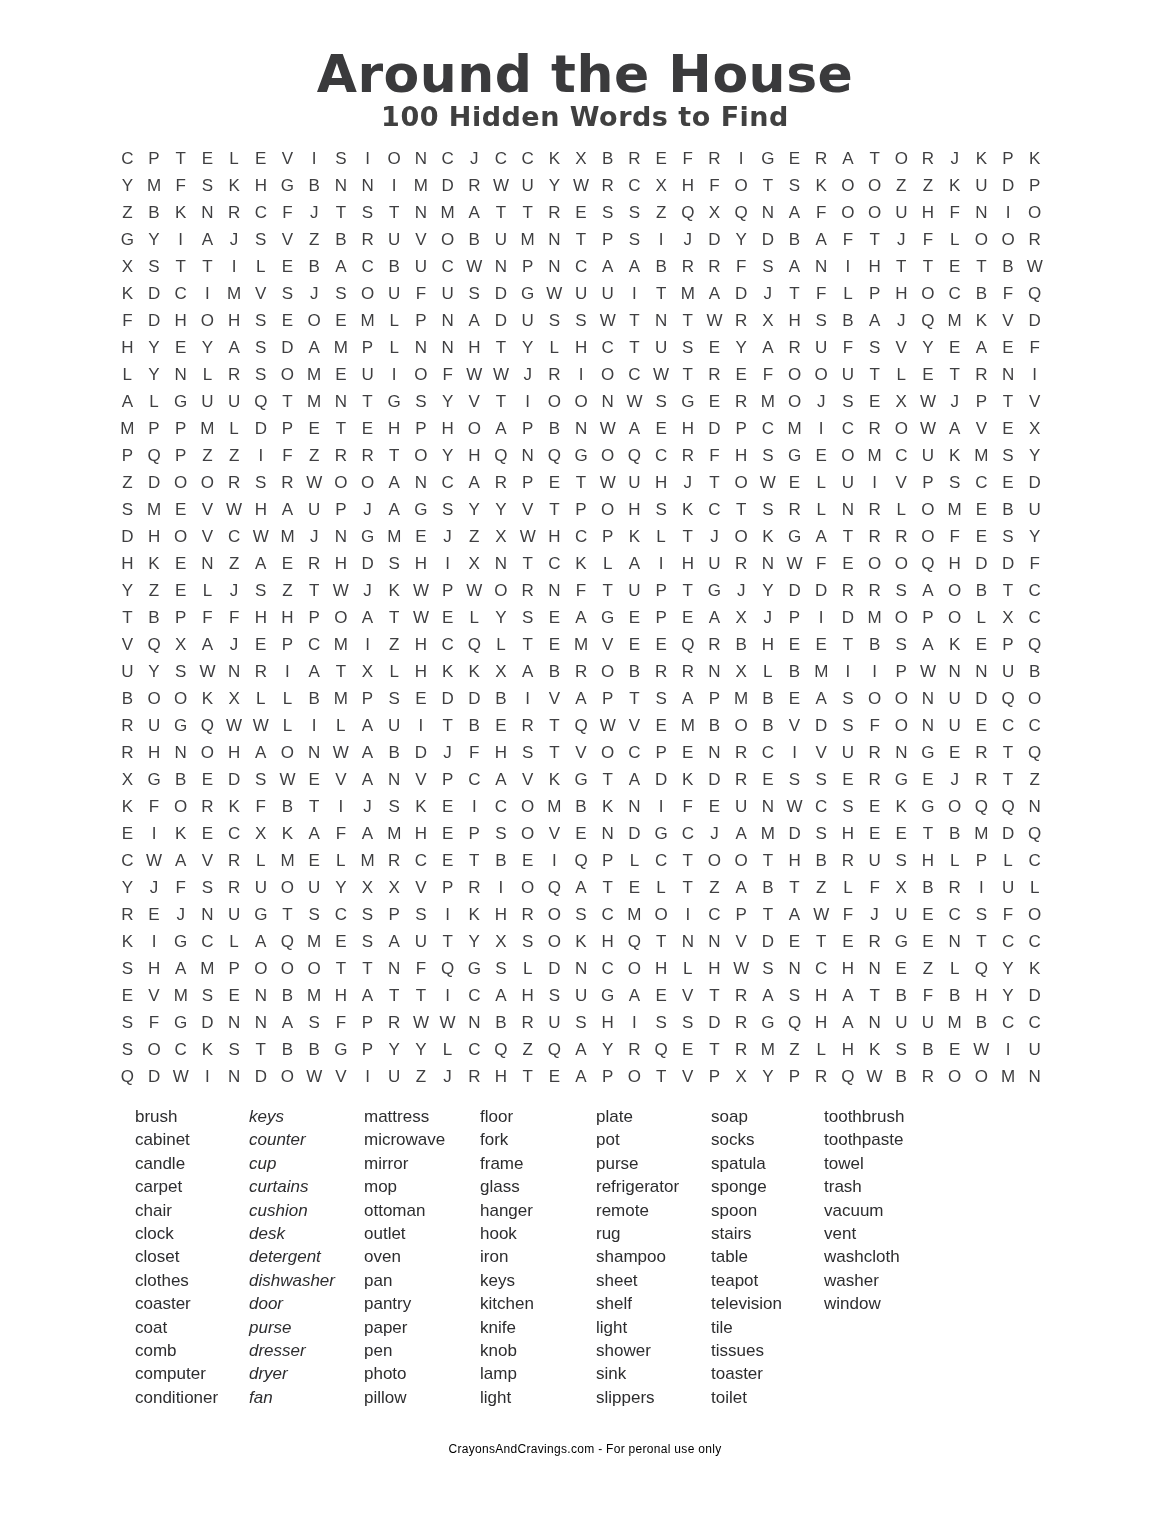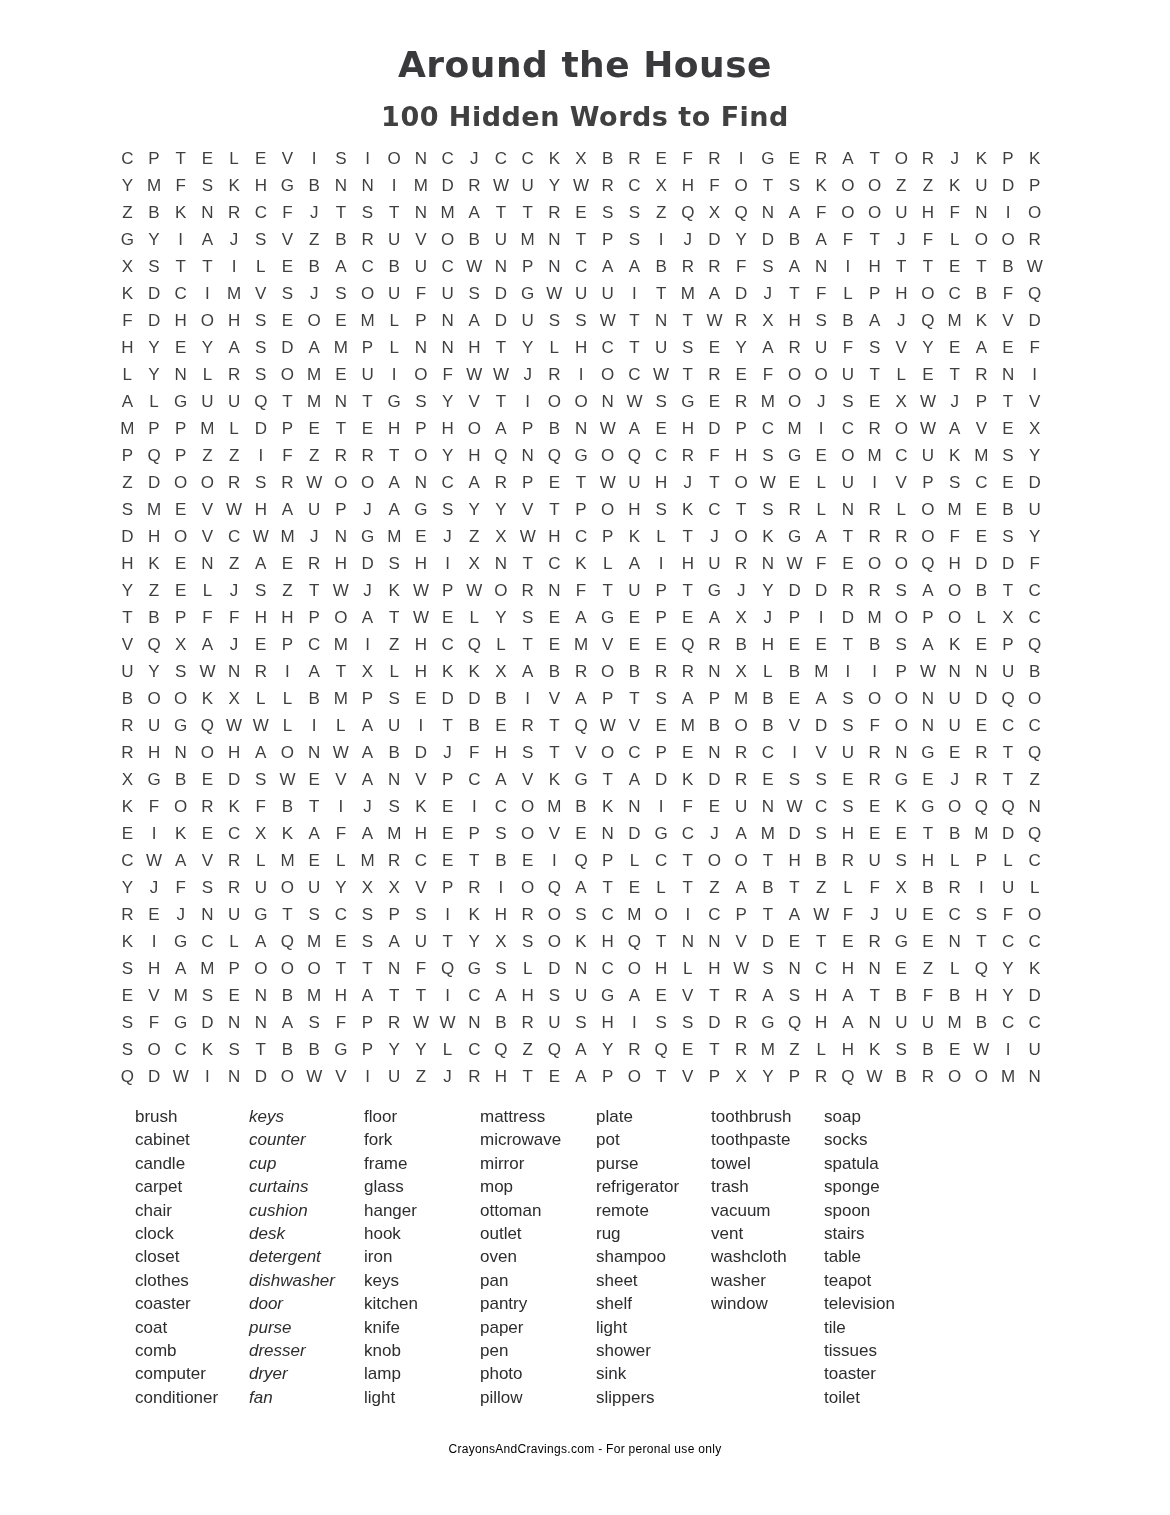--- a/index.html
+++ b/index.html
@@ -13,21 +13,21 @@
   .page {
     position: absolute; left: 0; top: 0;
     width: 1170px; height: 1515px;
     background: #ffffff;
   }
   .title {
     position: absolute; top: 44px; left: 0; width: 100%;
     text-align: center;
     font-family: "DejaVu Sans", sans-serif;
     font-weight: 800;
-    font-size: 36px;
+    font-size: 52px;
     letter-spacing: 0.5px;
     color: #3a3a3c;
   }
   .subtitle {
     position: absolute; top: 101px; left: 0; width: 100%;
     text-align: center;
     font-family: "DejaVu Sans", sans-serif;
     font-weight: 800;
     font-size: 27px;
     letter-spacing: 0.5px;
@@ -1401,86 +1401,86 @@
         <div class="word">desk</div>
         <div class="word">detergent</div>
         <div class="word">dishwasher</div>
         <div class="word">door</div>
         <div class="word">purse</div>
         <div class="word">dresser</div>
         <div class="word">dryer</div>
         <div class="word">fan</div>
       </div>
       <div class="word-col">
+        <div class="word">mattress</div>
+        <div class="word">microwave</div>
+        <div class="word">mirror</div>
+        <div class="word">mop</div>
+        <div class="word">ottoman</div>
+        <div class="word">outlet</div>
+        <div class="word">oven</div>
+        <div class="word">pan</div>
+        <div class="word">pantry</div>
+        <div class="word">paper</div>
+        <div class="word">pen</div>
+        <div class="word">photo</div>
+        <div class="word">pillow</div>
+      </div>
+      <div class="word-col">
         <div class="word">floor</div>
         <div class="word">fork</div>
         <div class="word">frame</div>
         <div class="word">glass</div>
         <div class="word">hanger</div>
         <div class="word">hook</div>
         <div class="word">iron</div>
         <div class="word">keys</div>
         <div class="word">kitchen</div>
         <div class="word">knife</div>
         <div class="word">knob</div>
         <div class="word">lamp</div>
         <div class="word">light</div>
-      </div>
-      <div class="word-col">
-        <div class="word">mattress</div>
-        <div class="word">microwave</div>
-        <div class="word">mirror</div>
-        <div class="word">mop</div>
-        <div class="word">ottoman</div>
-        <div class="word">outlet</div>
-        <div class="word">oven</div>
-        <div class="word">pan</div>
-        <div class="word">pantry</div>
-        <div class="word">paper</div>
-        <div class="word">pen</div>
-        <div class="word">photo</div>
-        <div class="word">pillow</div>
       </div>
       <div class="word-col">
         <div class="word">plate</div>
         <div class="word">pot</div>
         <div class="word">purse</div>
         <div class="word">refrigerator</div>
         <div class="word">remote</div>
         <div class="word">rug</div>
         <div class="word">shampoo</div>
         <div class="word">sheet</div>
         <div class="word">shelf</div>
         <div class="word">light</div>
         <div class="word">shower</div>
         <div class="word">sink</div>
         <div class="word">slippers</div>
       </div>
       <div class="word-col">
-        <div class="word">toothbrush</div>
-        <div class="word">toothpaste</div>
-        <div class="word">towel</div>
-        <div class="word">trash</div>
-        <div class="word">vacuum</div>
-        <div class="word">vent</div>
-        <div class="word">washcloth</div>
-        <div class="word">washer</div>
-        <div class="word">window</div>
-      </div>
-      <div class="word-col">
         <div class="word">soap</div>
         <div class="word">socks</div>
         <div class="word">spatula</div>
         <div class="word">sponge</div>
         <div class="word">spoon</div>
         <div class="word">stairs</div>
         <div class="word">table</div>
         <div class="word">teapot</div>
         <div class="word">television</div>
         <div class="word">tile</div>
         <div class="word">tissues</div>
         <div class="word">toaster</div>
         <div class="word">toilet</div>
       </div>
+      <div class="word-col">
+        <div class="word">toothbrush</div>
+        <div class="word">toothpaste</div>
+        <div class="word">towel</div>
+        <div class="word">trash</div>
+        <div class="word">vacuum</div>
+        <div class="word">vent</div>
+        <div class="word">washcloth</div>
+        <div class="word">washer</div>
+        <div class="word">window</div>
+      </div>
     </div>
 
   <div class="footer">CrayonsAndCravings.com - For peronal use only</div>
 </div>
 
 </body></html>

